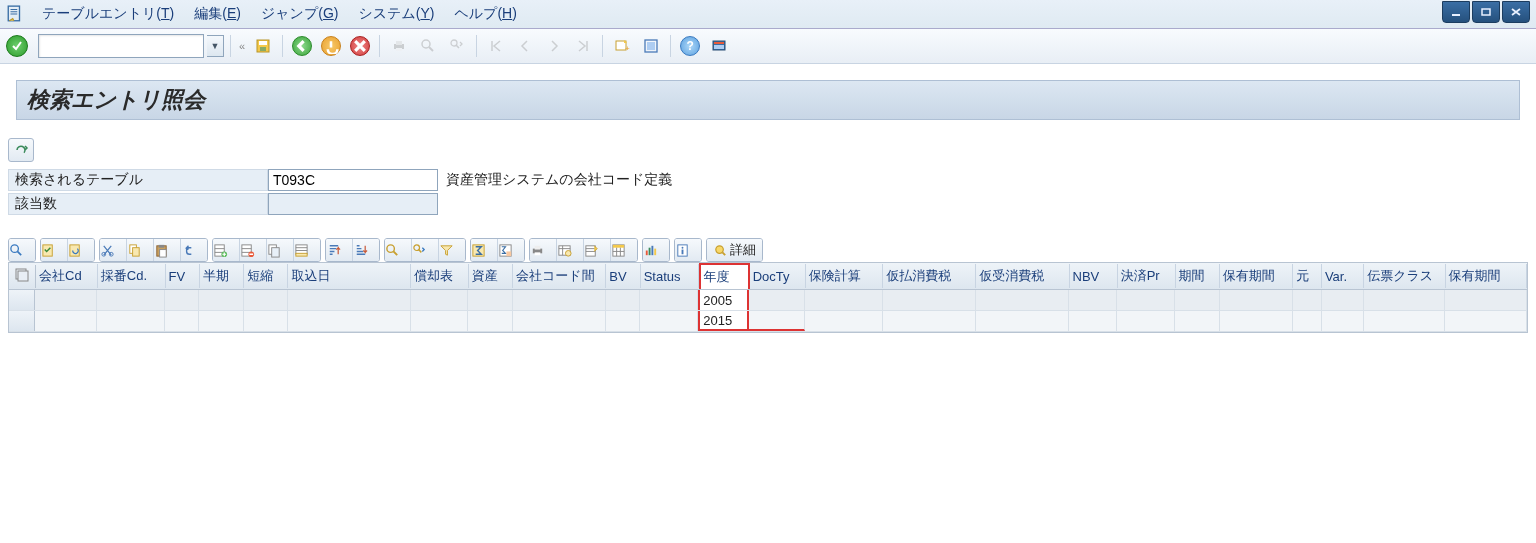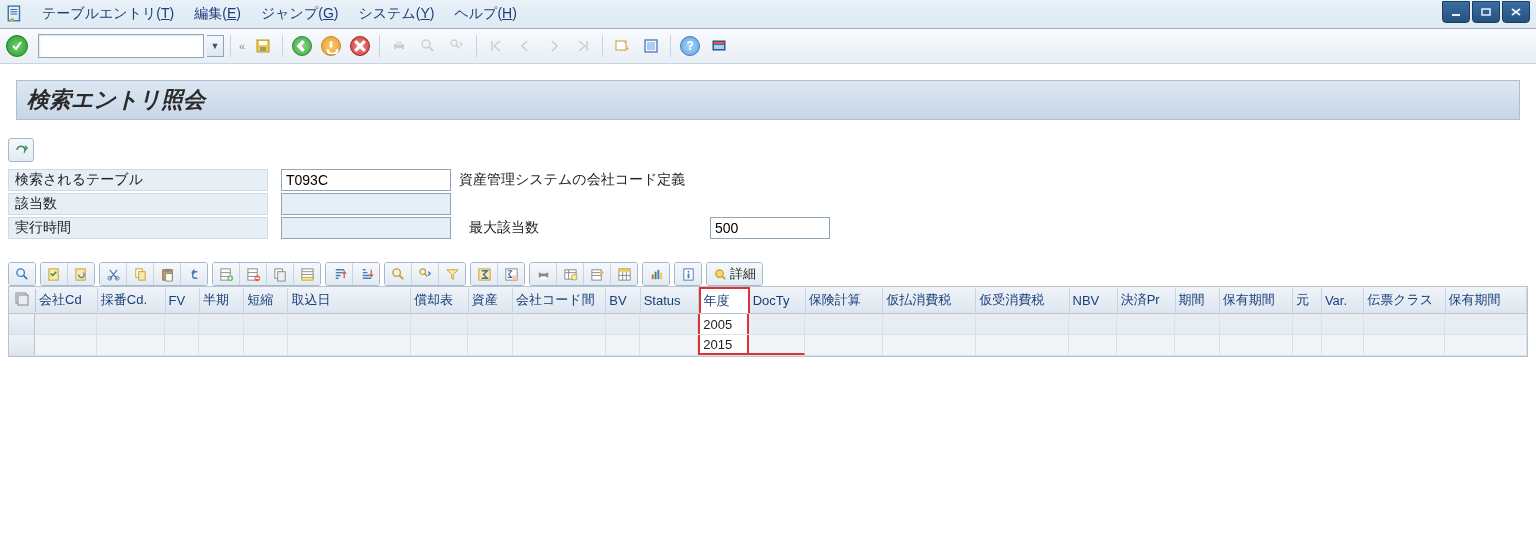--- a/index.html
+++ b/index.html
@@ -25,28 +25,28 @@
 
 .title-area{background:linear-gradient(#dce7f2,#c8d6e6);border:1px solid #aebfd4;margin:16px;padding:4px 10px;}
 .title-text{font-size:22px;font-style:italic;font-weight:bold;color:#2a2a2a;}
 
 .app-toolbar{padding:2px 8px;}
 .app-toolbar .tbtn{border:1px solid #a8b8cc;background:linear-gradient(#f6f9fc,#e2eaf2);width:24px;height:22px;}
 
 .form-area{padding:4px 8px;}
 .form-row{display:flex;align-items:center;height:24px;}
 .form-label{width:260px;background:#e6eef6;border:1px solid #cfdae6;padding:2px 6px;box-sizing:border-box;height:22px;display:flex;align-items:center;}
-.form-input{height:22px;border:1px solid #8fa5bc;background:#fff;padding:0 4px;box-sizing:border-box;font-family:inherit;font-size:14px;margin-left:13px;}
+.form-input{height:22px;border:1px solid #8fa5bc;background:#fff;padding:0 4px;box-sizing:border-box;font-family:inherit;font-size:14px;}
 .w170{width:170px;}
 .w120{width:120px;}
 .form-static{padding:2px 8px;}
 
 .alv-toolbar{margin:18px 8px 0 8px;display:flex;align-items:center;gap:0;}
 .alv-toolbar .grp{display:flex;border:1px solid #a8b8cc;border-radius:3px;overflow:hidden;margin-right:4px;}
-.alv-toolbar .ab{width:26px;height:22px;background:linear-gradient(#f6f9fc,#e2eaf2);display:flex;align-items:center;justify-content:center;cursor:pointer;border-right:1px solid #c8d4e2;}
+.alv-toolbar .ab{width:26px;height:22px;background:linear-gradient(#f6f9fc,#e2eaf2);display:flex;align-items:center;justify-content:flex-start;cursor:pointer;border-right:1px solid #c8d4e2;}
 .alv-toolbar .ab:last-child{border-right:none;}
 .alv-toolbar .ab svg{width:15px;height:15px;}
 .alv-toolbar .ab-text{width:auto;padding:0 6px;font-size:13px;}
 
 .grid-wrap{margin:0 8px;border:1px solid #b8c4d2;}
 .grid-head{display:flex;background:linear-gradient(#eef3f8,#dde6ef);border-bottom:1px solid #b8c4d2;align-items:center;}
 .gh{border-right:1px solid #c8d4e2;padding:2px 3px;font-size:13px;white-space:nowrap;overflow:hidden;height:20px;display:flex;align-items:center;color:#1a3e7a;}
 .grid-body{}
 .grow{display:flex;height:20px;background:#f2f5f8;border-bottom:1px solid #d8e0e8;}
 .grow:nth-child(odd){background:#e8edf2;}
@@ -215,27 +215,20 @@
 
 <div class="form-area">
   <div class="form-row">
     <div class="form-label">検索されるテーブル</div>
     <input class="form-input w170" value="T093C" style="">
     <div class="form-static">資産管理システムの会社コード定義</div>
   </div>
   <div class="form-row">
     <div class="form-label">該当数</div>
     <input class="form-input w170" style="background: rgb(230, 238, 246);" readonly="" value="">
-  </div>
-  <div class="form-row">
-    <div class="form-label">実行時間</div>
-    <input class="form-input w170" style="background: rgb(230, 238, 246);" readonly="" value="">
-    <div style="width:10px"></div>
-    <div class="form-static" style="width:220px">最大該当数</div>
-    <input class="form-input w120" value="500" style="">
   </div>
 </div>
 
 <div class="alv-toolbar">
   <div class="grp">
       <div class="ab">
         <svg viewBox="0 0 16 16">
           <circle cx="6" cy="6" r="4" fill="none" stroke="#3a7ac0" stroke-width="1.4"></circle>
           <line x1="9" y1="9" x2="13" y2="13" stroke="#3a7ac0" stroke-width="1.8"></line>
         </svg>

